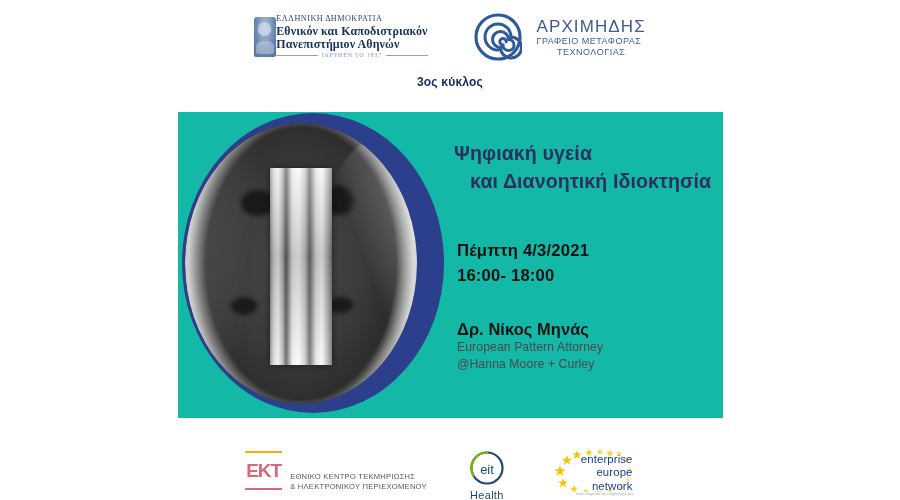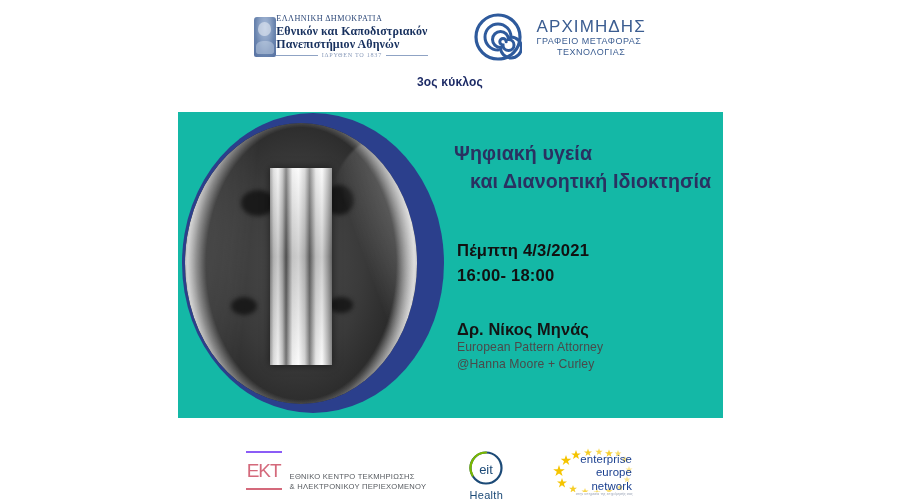--- a/index.html
+++ b/index.html
@@ -293,24 +293,24 @@
     justify-content: center;
     gap: 40px;
     padding-top: 10px;
     box-sizing: border-box;
   }
 
   
   .ekt-logo { display: flex; align-items: center; gap: 8px; }
   .ekt-mark {
     font-size: 19px;
-    font-weight: normal;
+    font-weight: bold;
     color: #d4697b;
     letter-spacing: -1px;
-    border-top: 2px solid #8b5cf6;
+    border-top: 2px solid #eab308;
     border-bottom: 2px solid #d4697b;
     padding: 8px 1px;
     line-height: 1;
   }
   .ekt-text { line-height: 1.35; margin-top: 24px; }
   .ekt-l1, .ekt-l2 {
     font-size: 7.6px;
     color: #55595e;
     letter-spacing: .25px;
     white-space: nowrap;

